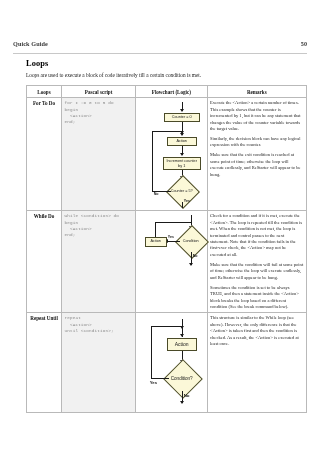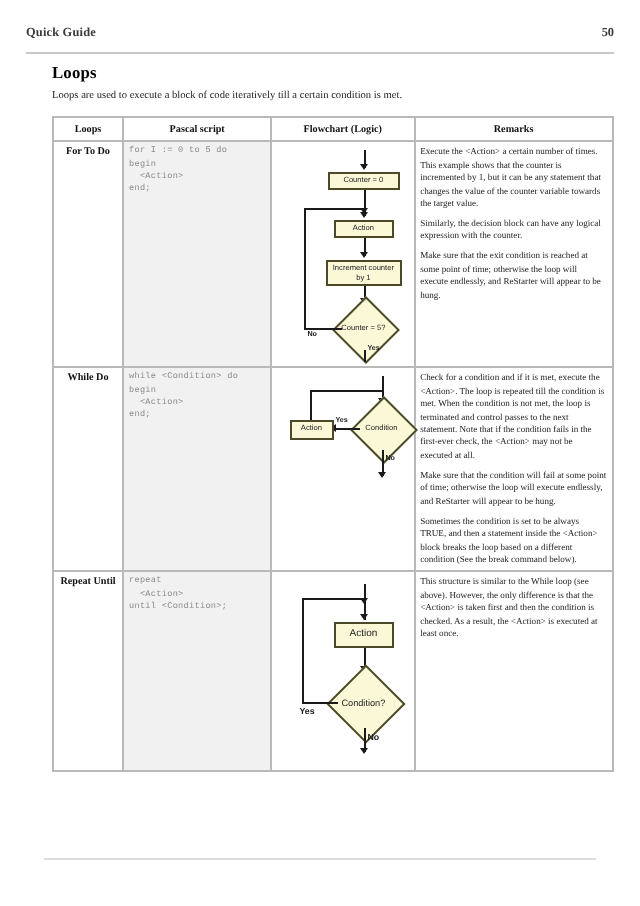--- a/index.html
+++ b/index.html
@@ -14,20 +14,21 @@
     color: #1a1a1a;
     overflow: hidden;
   }
 
   .page {
     position: relative;
     width: 320px;
     height: 392px;
     box-sizing: border-box;
     padding: 0;
+    margin-top: 27px;
   }
 
   
   .running-header {
     position: absolute;
     top: 13px;
     left: 13px;
     right: 13px;
     height: 14px;
   }

